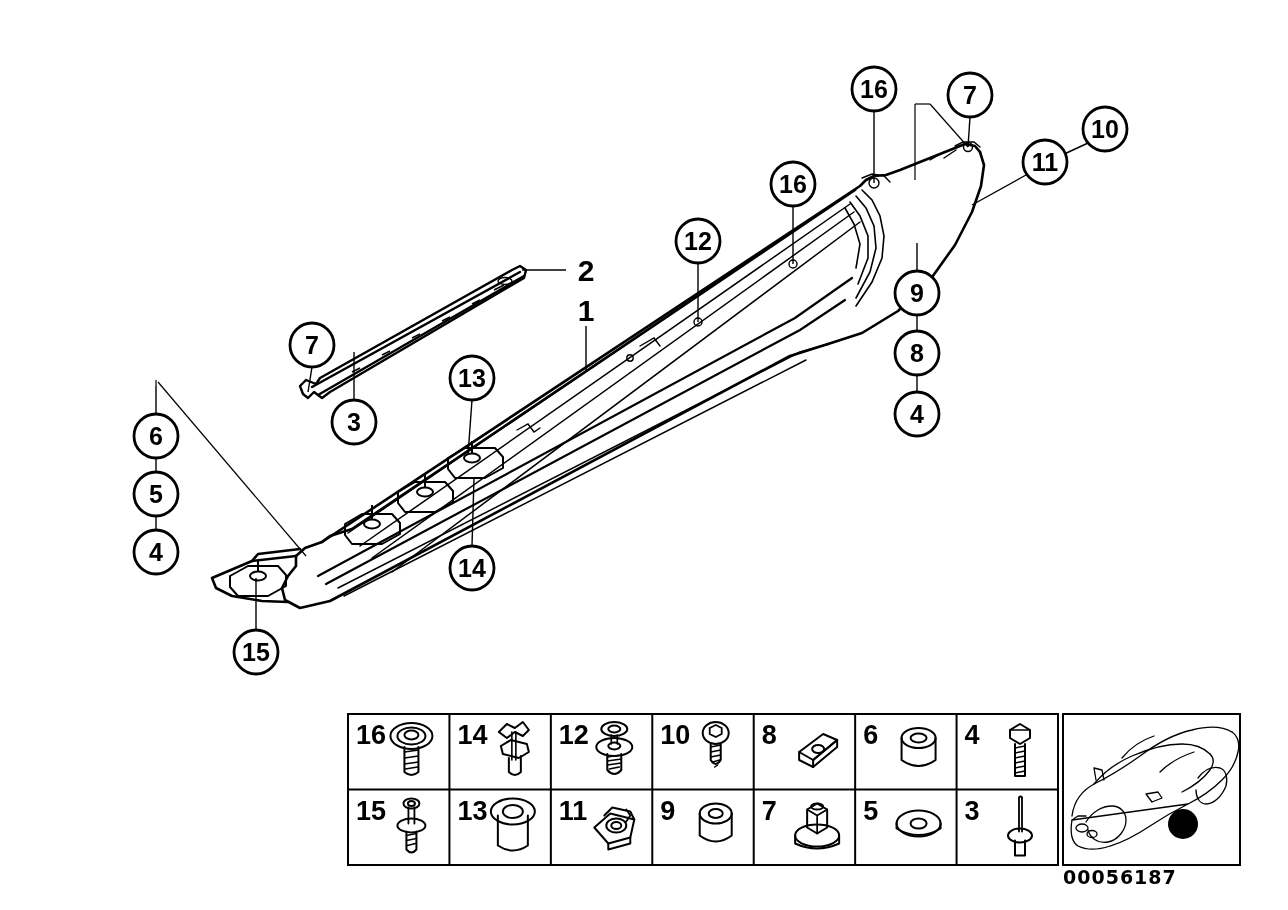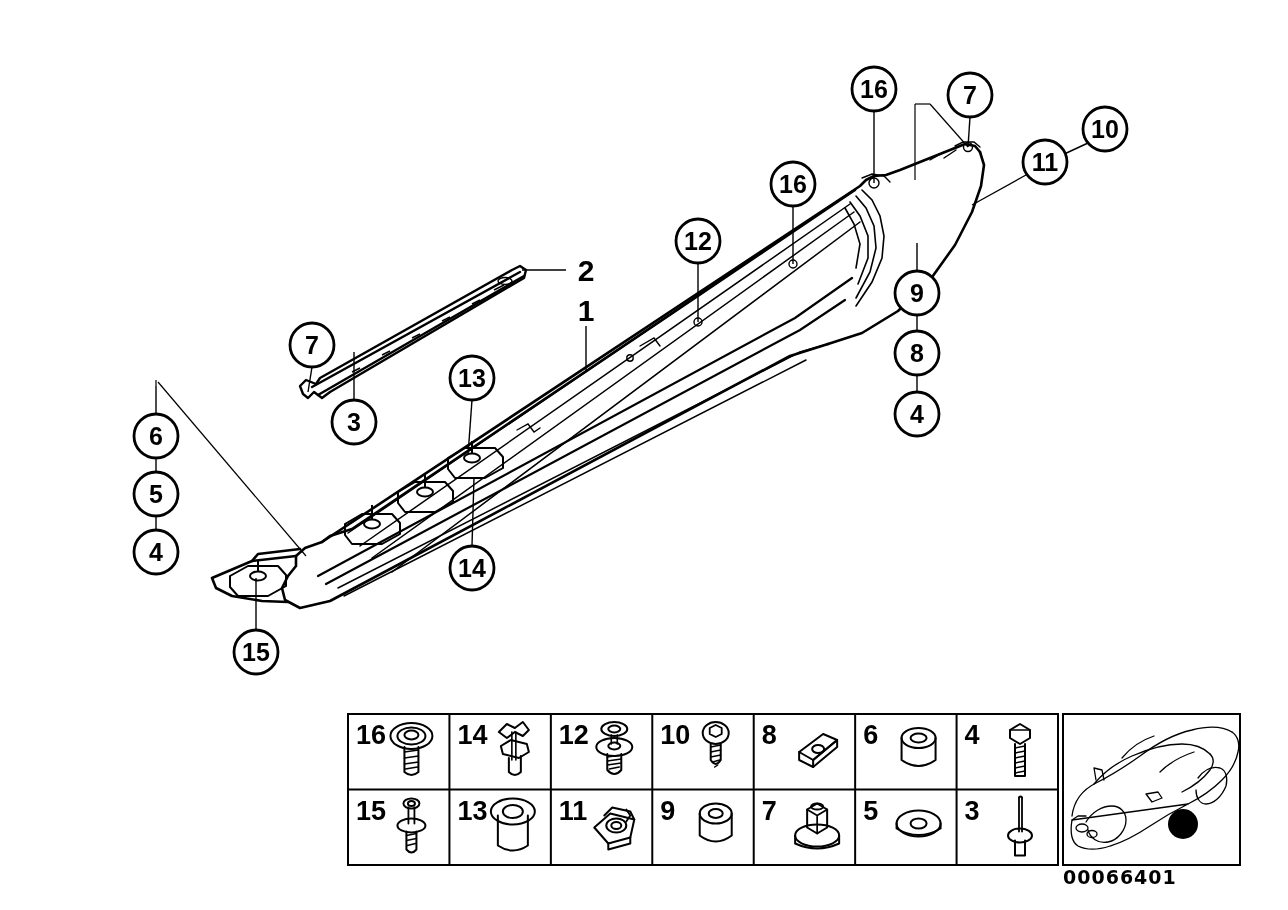--- a/index.html
+++ b/index.html
@@ -394,15 +394,15 @@
         <path d="M1198,778 C1204,770 1212,766 1220,768 C1226,770 1228,778 1226,786 C1222,796 1214,804 1206,804 C1200,804 1196,798 1196,790"></path>
         <path d="M1072,820 L1078,816 L1086,816"></path>
         <ellipse cx="1082" cy="828" rx="6" ry="4"></ellipse>
         <ellipse cx="1092" cy="834" rx="5" ry="3.5"></ellipse>
       </g>
       <circle id="veh-marker" cx="1183" cy="824" r="15" fill="#000" stroke="none"></circle>
     </g>
 
   </svg>
 
-  <div id="diagram-id" class="dwg-text">00066401</div>
+  <div id="diagram-id" class="dwg-text">00056187</div>
 
 </div>
 
 </body></html>

